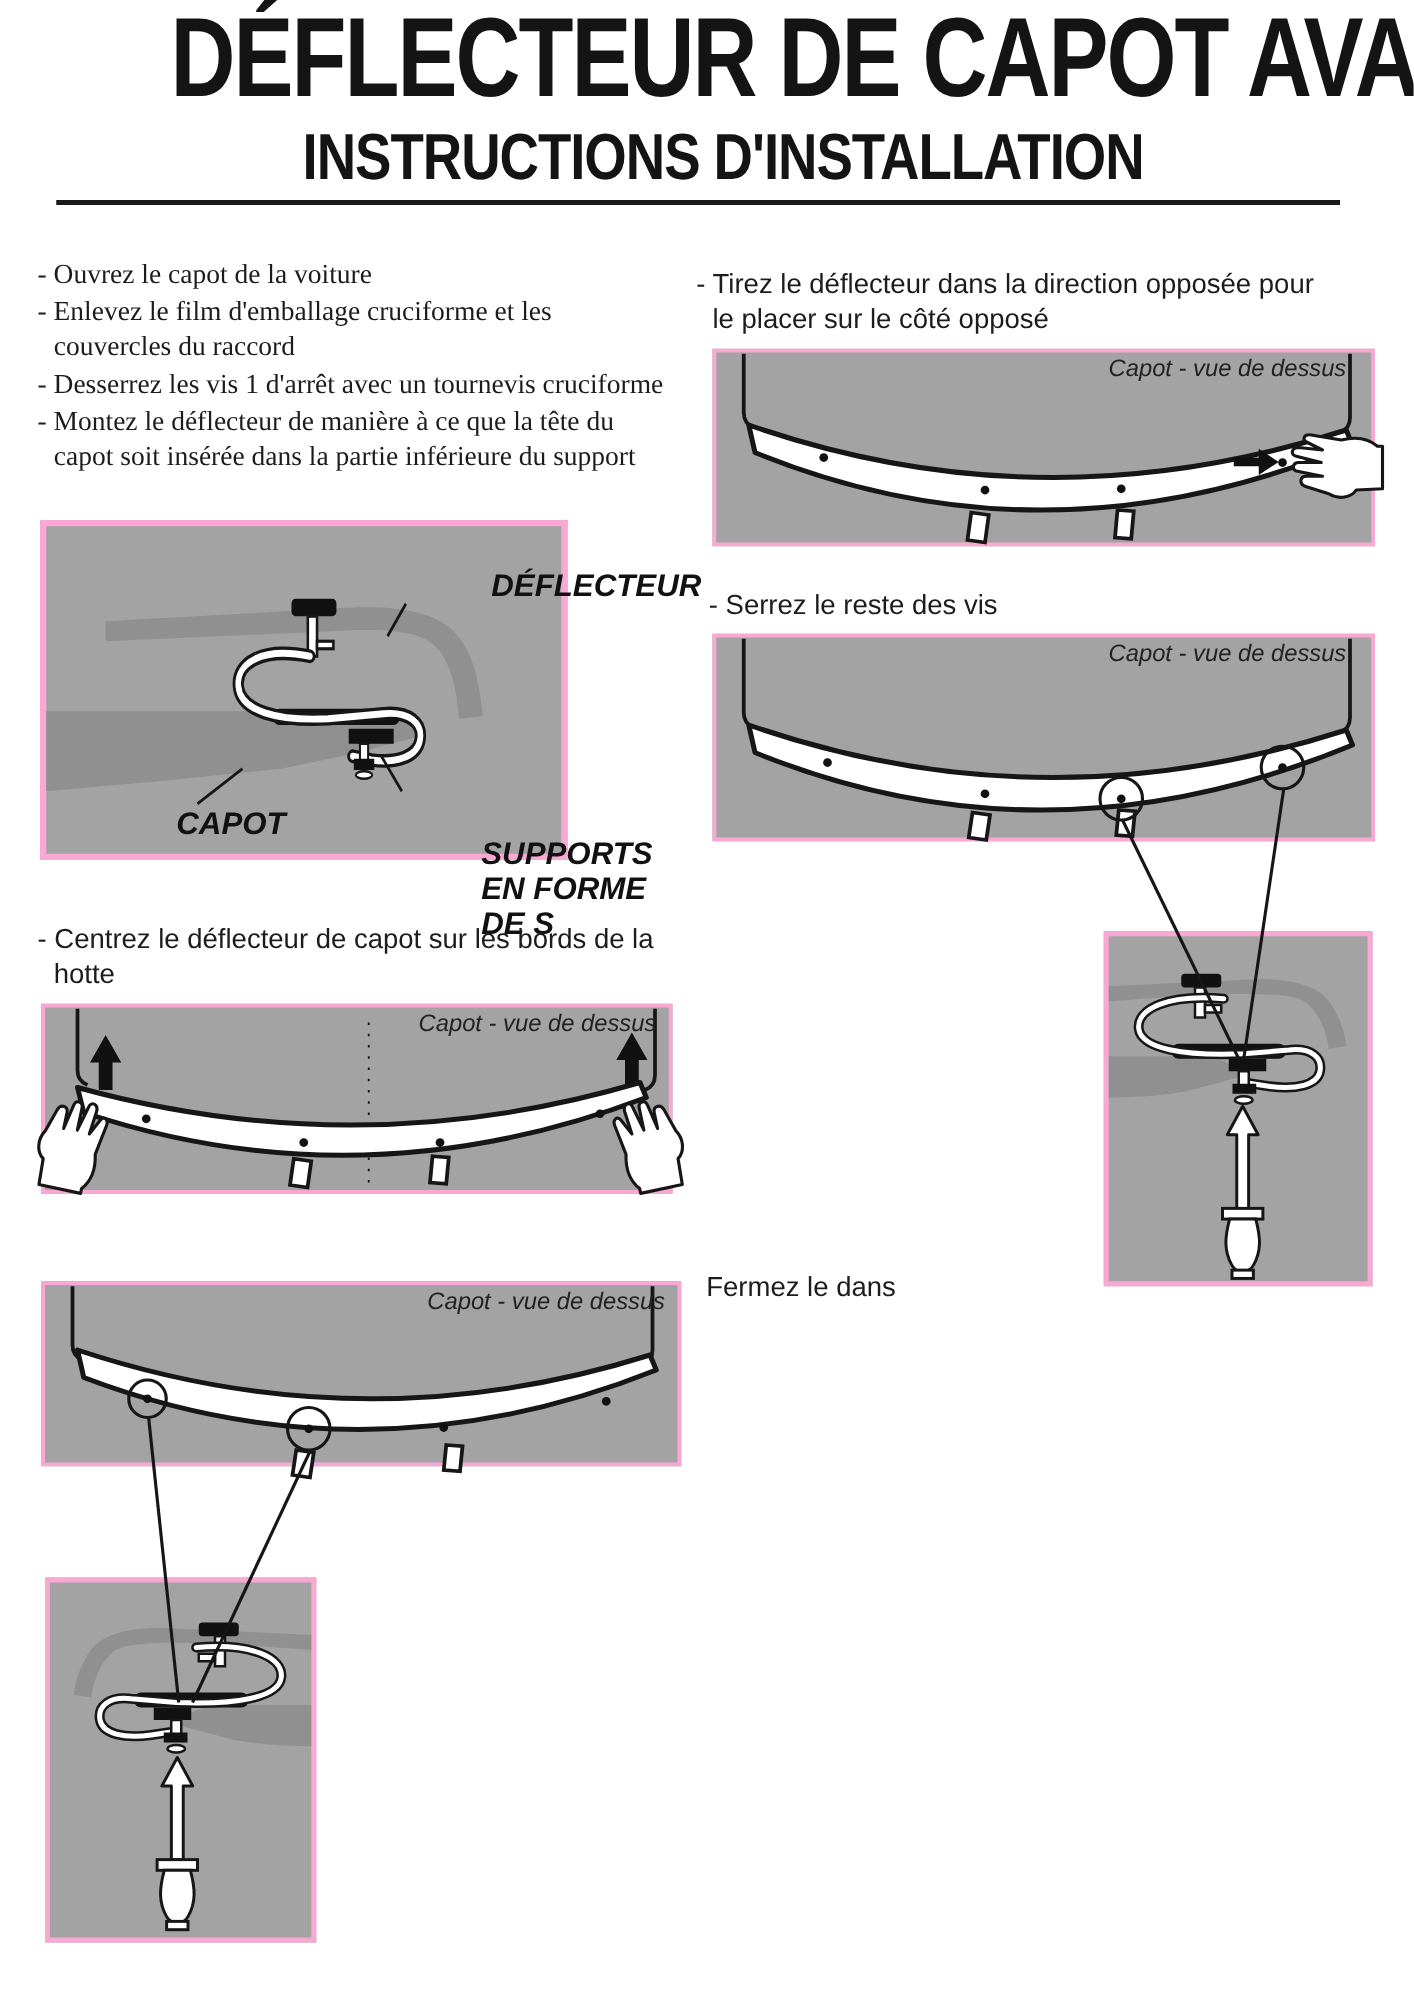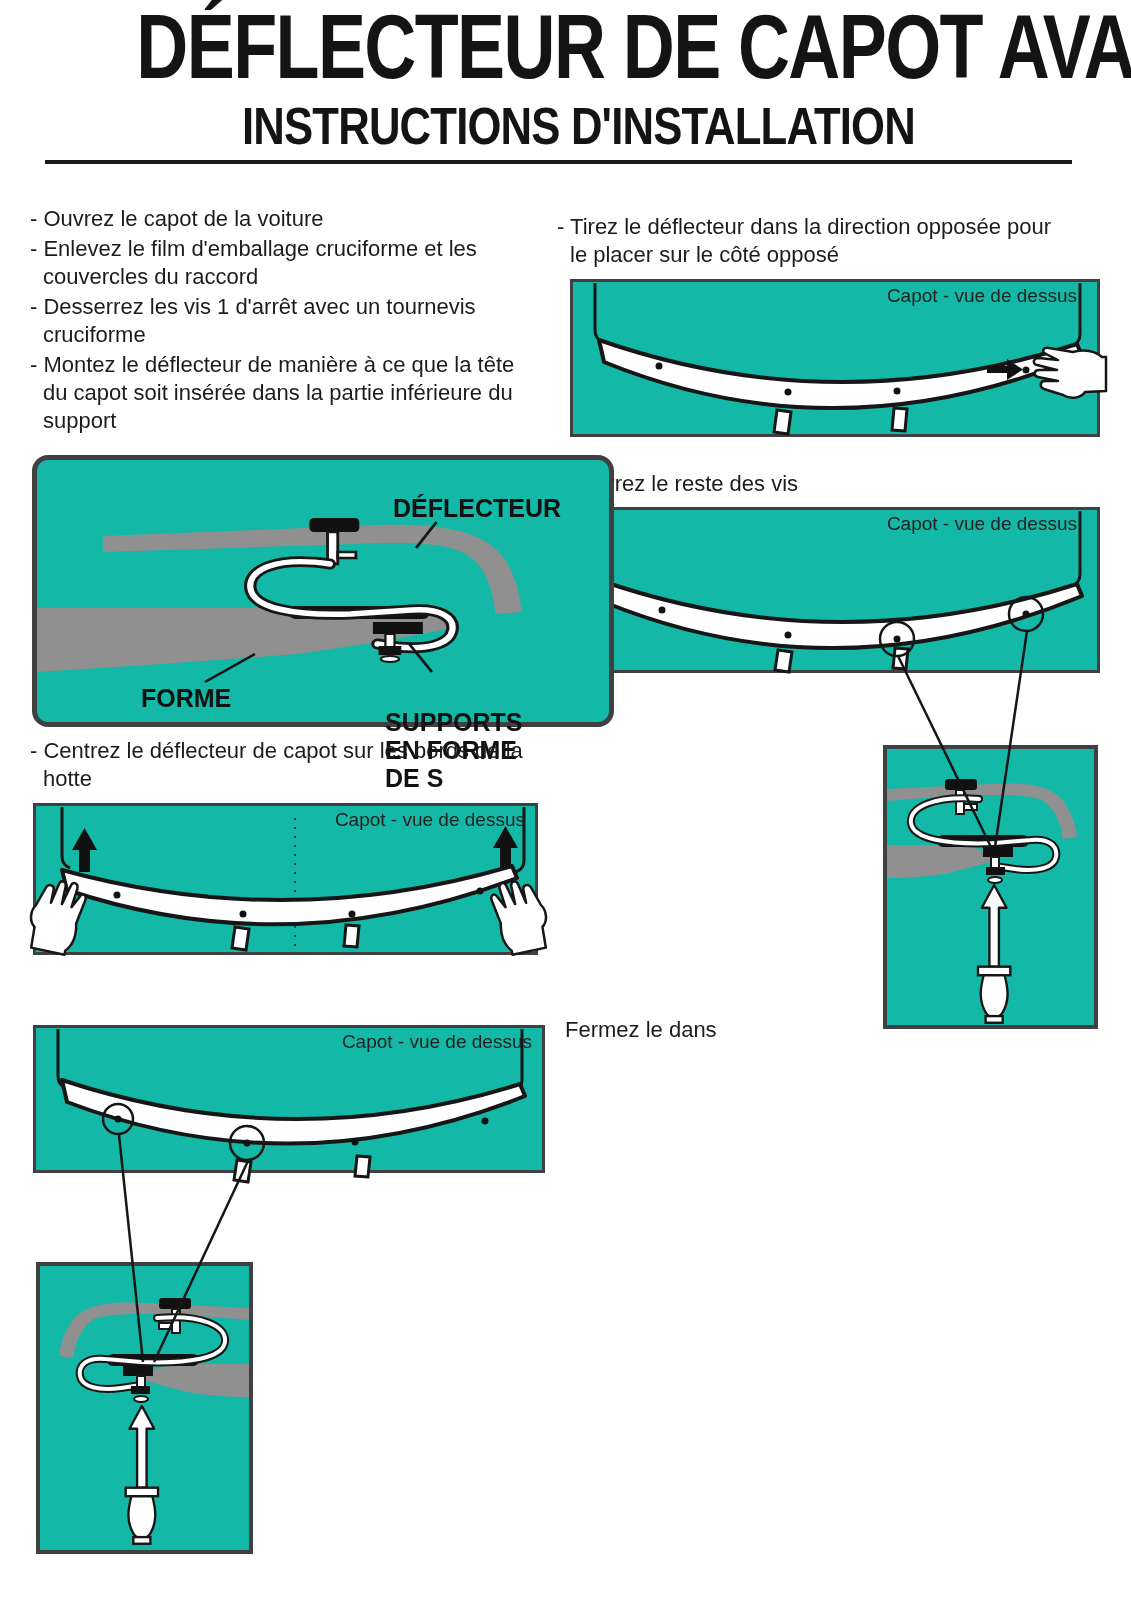--- a/index.html
+++ b/index.html
@@ -6,23 +6,23 @@
   .page{position:relative;width:1131px;height:1600px;background:#fff;overflow:hidden;
         font-family:"Liberation Sans",sans-serif;color:#1c1c1c;}
   .title-wrap{position:absolute;left:0;right:0;top:2px;text-align:center;}
   .title{display:inline-block;font-size:90px;font-weight:800;letter-spacing:-2px;
          transform:scaleX(0.80);transform-origin:center;white-space:nowrap;color:#141414;line-height:1;}
   .subtitle-wrap{position:absolute;left:0;right:0;top:100px;text-align:center;padding-left:25px;}
   .subtitle{display:inline-block;font-size:52px;font-weight:800;letter-spacing:-1px;
             transform:scaleX(0.84);transform-origin:center;white-space:nowrap;color:#141414;line-height:1;}
   .rule{position:absolute;left:45px;top:160px;width:1027px;height:4px;background:#1a1a1a;}
   .steps{position:absolute;margin:0;padding:0;list-style:none;font-size:22px;line-height:1.27;}
-  .steps li{margin:0 0 2px 0;text-indent:-13px;padding-left:13px;}
+  .steps li{margin:0 0 2px 0;text-indent:-13px;padding-left:13px;font-family:Liberation Serif, serif;}
   .step{position:absolute;font-size:22px;line-height:1.27;text-indent:-13px;padding-left:13px;}
-  .dbox{position:absolute;border:3px solid #404040;background:#14b8a6;box-sizing:border-box;}
+  .dbox{position:absolute;border:3px solid #f9a8d4;background:#a3a3a3;box-sizing:border-box;font-style:italic;}
   .dbox svg{position:absolute;left:0;top:0;width:100%;height:100%;overflow:visible;}
   .cap{position:absolute;top:3px;font-size:19px;color:#222;white-space:nowrap;}
   .biglabel{position:absolute;font-weight:800;font-size:25px;color:#111;line-height:1.12;}
   .overlay{position:absolute;left:0;top:0;width:1131px;height:1600px;z-index:9;pointer-events:none;}
 </style>
 </head>
 <body>
 
 <div class="page">
 
@@ -88,21 +88,21 @@
           <circle cx="453" cy="104" r="3.5"></circle>
       </g>
       <g fill="none" stroke="#161616" stroke-width="2.5">
         <circle cx="324" cy="129" r="17"></circle>
           <circle cx="453" cy="104" r="17"></circle>
       </g>
     </svg>
     <span class="cap" style="right:20px;">Capot - vue de dessus</span>
   </div>
 
-  <div class="dbox" style="left:32px;top:455px;width:582px;height:272px;border-width:5px;border-radius:16px;">
+  <div class="dbox" style="left:32px;top:416px;width:422px;height:272px;border-width:5px;">
     <svg viewBox="0 0 504 262" preserveAspectRatio="none">
       <path d="M58,76 L280,66 C340,62 376,68 396,82 C414,95 424,118 427,152 L404,154 C401,122 392,102 376,93 C358,82 320,82 280,84 L58,92 Z" fill="#909090"></path>
       <path d="M0,148 L218,148 L222,154 L350,154 L366,168 L300,182 L230,194 L110,204 L0,212 Z" fill="#909090"></path>
       <rect x="222" y="146" width="124" height="13" rx="6" fill="#111"></rect>
       <rect x="240" y="58" width="44" height="14" rx="4" fill="#111"></rect>
       <g fill="#fff" stroke="#161616" stroke-width="2.5">
         <rect x="256" y="72" width="9" height="32"></rect>
           <rect x="265" y="92" width="16" height="6"></rect>
       </g>
       <g fill="none">
@@ -115,21 +115,21 @@
         <rect x="301" y="186" width="20" height="9" fill="#111"></rect>
         <ellipse cx="311" cy="199" rx="8" ry="3" fill="#fff" stroke="#161616" stroke-width="2"></ellipse>
       </g>
       <g stroke="#161616" stroke-width="2.5">
         <path d="M352,62 L334,88"></path>
         <path d="M148,222 L192,194"></path>
         <path d="M348,212 L328,184"></path>
       </g>
     </svg>
     <span class="biglabel" style="left:356px;top:34px;">DÉFLECTEUR</span>
-    <span class="biglabel" style="left:104px;top:224px;">FORME</span>
+    <span class="biglabel" style="left:104px;top:224px;">CAPOT</span>
     <span class="biglabel" style="left:348px;top:216px;width:155px;margin-top:32px;">SUPPORTS EN FORME DE S</span>
   </div>
 
   <div class="step" style="left:30px;top:737px;width:500px;">- Centrez le déflecteur de capot sur les bords de la hotte</div>
 
   <div class="dbox" style="left:33px;top:803px;width:505px;height:152px;">
     <svg viewBox="0 0 499 146" preserveAspectRatio="none">
       <g stroke="#161616" stroke-width="3" fill="none">
         <path d="M26,1 L26,50 Q26,59 34,62"></path>
         <path d="M488,1 L488,54 Q488,63 480,66"></path>

